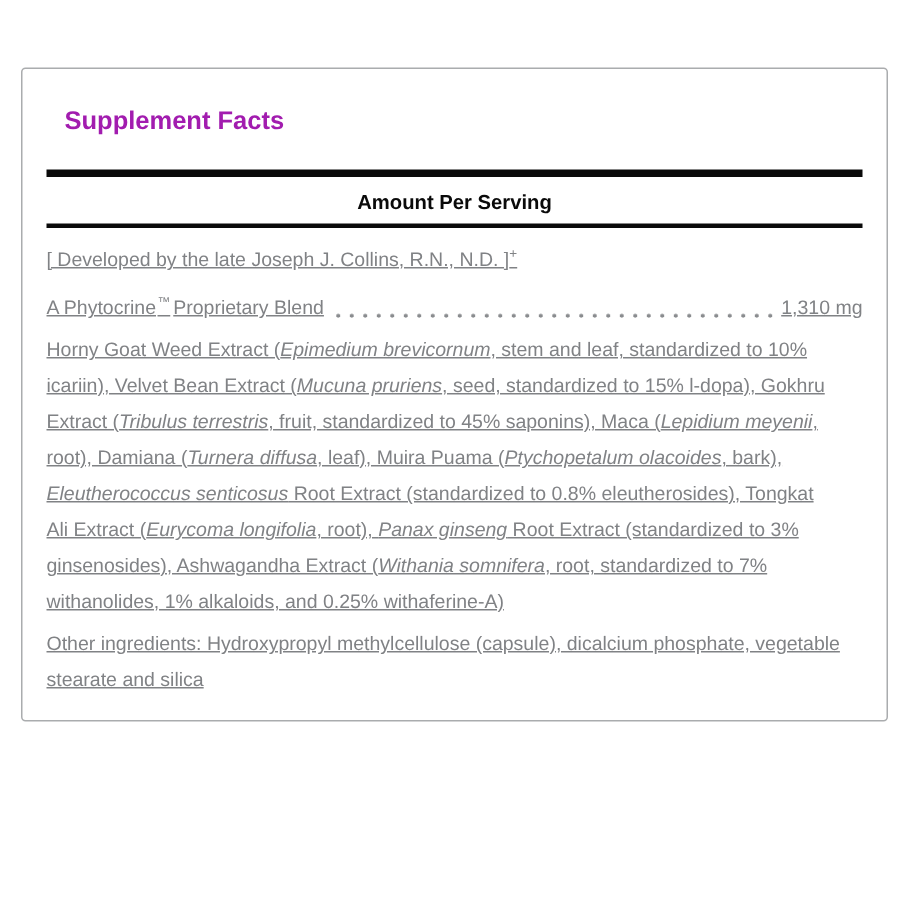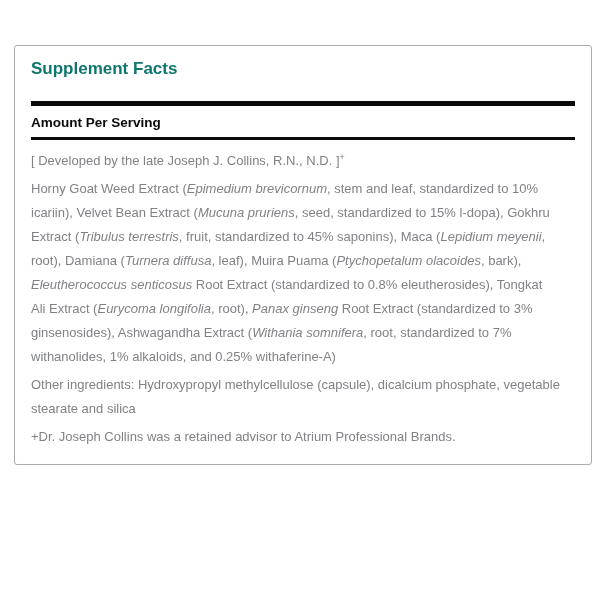--- a/index.html
+++ b/index.html
@@ -12,41 +12,43 @@
   .panel {
     position: absolute;
     left: 14px; top: 45px;
     width: 578px;
     border: 1px solid #aaacae;
     border-radius: 3px;
     background: #ffffff;
     padding: 13px 16px 11px 16px;
   }
   .title {
-    margin: 0;
+    margin: 12px;
     font-size: 17px;
     line-height: 20px;
     font-weight: bold;
-    color: #0f766e;
+    color: #a21caf;
   }
   .rule { background: #0a0a0a; }
   .rule.thick { height: 5px; margin-top: 22px; }
   .rule.thin  { height: 3px; }
   .subheader {
     margin: 8px 0 6px 0;
     font-size: 13.5px;
     line-height: 17px;
     font-weight: bold;
     color: #0a0a0a;
+    text-align: center;
   }
   .body {
     padding-top: 9px;
     color: #808285;
     font-size: 13px;
     line-height: 24px;
+    text-decoration: underline;
   }
   .body p { margin: 0 0 4px 0; }
   .it { font-style: italic; }
   sup.note-sup {
     font-size: 9px;
     line-height: 0;
     vertical-align: 5px;
   }
   .tm {
     font-size: 8.5px;
@@ -89,22 +91,26 @@
 
   <h2 class="subheader">Amount Per Serving</h2>
 
   <div class="rule thin"></div>
 
   <div class="body">
 
     <p><span>[ Developed by the late Joseph J. Collins, R.N., N.D. ]</span><sup class="note-sup">+</sup></p>
 
 
+    <div class="blend-row">
+      <span><span>A Phytocrine</span><span class="tm">™</span><span>Proprietary Blend</span></span>
+      <span class="dot-leader"></span>
+      <span>1,310 mg</span>
+    </div>
 
     <p class="blend-desc"><span>Horny Goat Weed Extract (</span><span class="it">Epimedium brevicornum</span><span>, stem and leaf, standardized to 10% icariin), Velvet Bean Extract (</span><span class="it">Mucuna pruriens</span><span>, seed, standardized to 15% l-dopa), Gokhru Extract (</span><span class="it">Tribulus terrestris</span><span>, fruit, standardized to 45% saponins), Maca (</span><span class="it">Lepidium meyenii</span><span>, root), Damiana (</span><span class="it">Turnera diffusa</span><span>, leaf), Muira Puama (</span><span class="it">Ptychopetalum olacoides</span><span>, bark), </span><span class="it">Eleutherococcus senticosus</span><span> Root Extract (standardized to 0.8% eleutherosides), Tongkat Ali Extract (</span><span class="it">Eurycoma longifolia</span><span>, root), </span><span class="it">Panax ginseng</span><span> Root Extract (standardized to 3% ginsenosides), Ashwagandha Extract (</span><span class="it">Withania somnifera</span><span>, root, standardized to 7% withanolides, 1% alkaloids, and 0.25% withaferine-A)</span></p>
 
     <p>Other ingredients: Hydroxypropyl methylcellulose (capsule), dicalcium phosphate, vegetable stearate and silica</p>
 
-    <p>+Dr. Joseph Collins was a retained advisor to Atrium Professional Brands.</p>
 
 
   </div>
 </div>
 
 </body></html>

